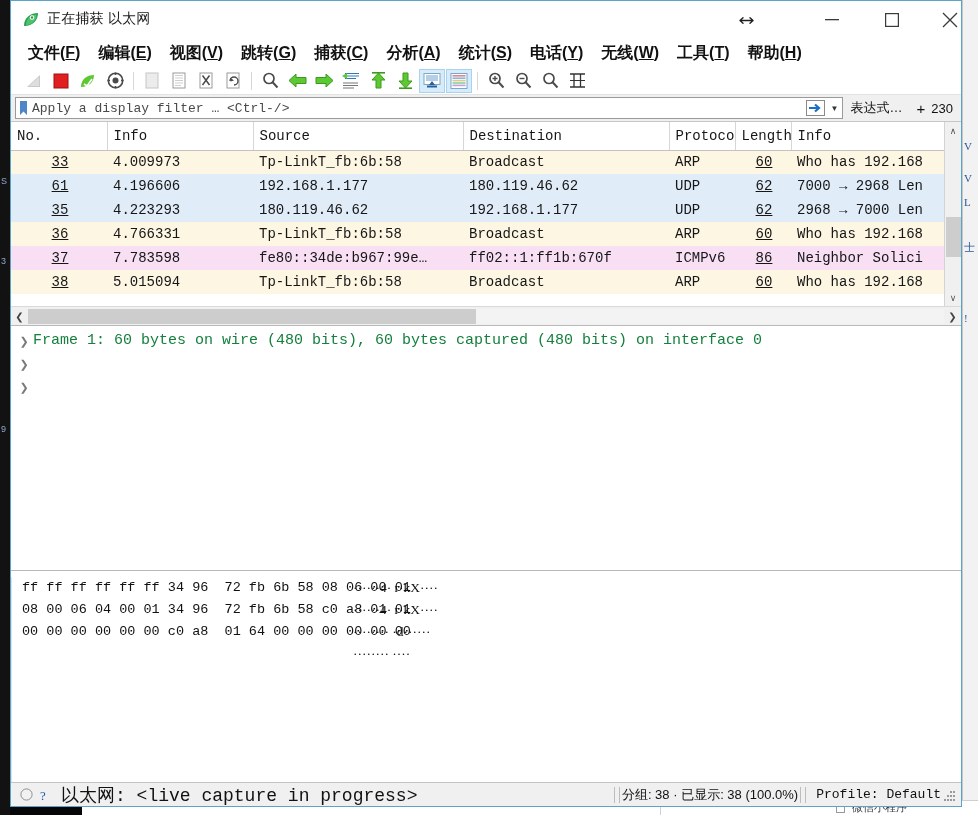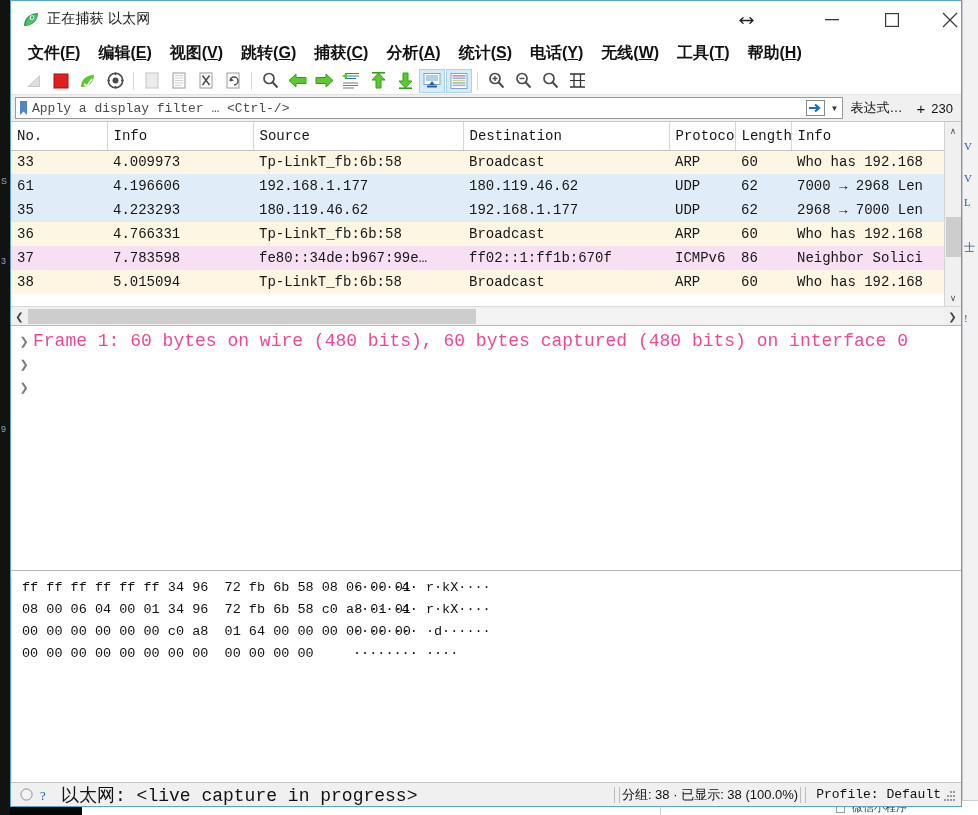--- a/index.html
+++ b/index.html
@@ -139,21 +139,21 @@
   table.plist th {
     background:#ffffff; font-weight:normal; text-align:left;
     font-family:"Liberation Mono","DejaVu Sans Mono",monospace; font-size:14px; color:#161616;
     padding:4px 4px 4px 6px; border-right:1px solid #d6d6d6; border-bottom:1px solid #c3c3c3;
     height:28px; overflow:hidden; white-space:nowrap;
   }
   table.plist td {
     font-family:"Liberation Mono","DejaVu Sans Mono",monospace; font-size:14px; color:#161616;
     padding:2px 4px 2px 6px; white-space:nowrap; overflow:hidden; height:24px;
   }
-  td.num, td.len { text-align:left; padding-right:6px; }
+  td.num, td.len { text-align:center; padding-right:6px;text-decoration:underline; }
   .col-no   { width:96px; }
   .col-time { width:146px; }
   .col-src  { width:210px; }
   .col-dst  { width:206px; }
   .col-prot { width:66px; }
   .col-len  { width:56px; }
   .col-info { width:260px; }
 
   
   #plist-vsb {
@@ -176,42 +176,42 @@
 
   
   #detail-wrap {
     flex:none; height:245px; background:#fff; border-top:1px solid #b9b9b9;
     display:flex; overflow:hidden; position:relative;
   }
   #detail-main { flex:1; padding:4px 0 0 4px; overflow:hidden; }
   .dt-row { display:flex; align-items:flex-start; height:23px; }
   .dt-arrow { width:18px; text-align:center; color:#7a7a7a; font-size:11px; line-height:22px; flex:none;}
   .dt-text {
-    font-family:"Liberation Mono","DejaVu Sans Mono",monospace; font-size:18px; color:#ec4899;
+    font-family:"Liberation Mono","DejaVu Sans Mono",monospace; font-size:15px; color:#15803d;
     line-height:22px; white-space:nowrap;
   }
 
   
   #bytes-wrap {
     flex:1; background:#fff; border-top:1px solid #b9b9b9; display:flex; overflow:hidden;
   }
   #bytes-main { flex:1; padding:6px 0 0 0; display:flex; }
   #bytes-offsets { width:62px; flex:none; }
   .off-line {
     font-family:"Liberation Mono","DejaVu Sans Mono",monospace; font-size:13.5px;
     color:#9a9a9a; line-height:22px; padding-left:18px; letter-spacing:0.5px;
   }
   #bytes-hex { width:330px; flex:none; border-left:1px solid #e2e2e2; }
   .hex-line {
     font-family:"Liberation Mono","DejaVu Sans Mono",monospace; font-size:13.5px;
     color:#111; line-height:22px; padding-left:10px; white-space:pre;
   }
   #bytes-ascii { flex:1; }
   .asc-line {
-    font-family:Liberation Mono, monospace; font-size:13.5px;
+    font-family:Liberation Serif, serif; font-size:13.5px;
     color:#111; line-height:22px; padding-left:12px; white-space:pre;
   }
 
   
   #statusbar {
     height:24px; background:#f0f0f0; border-top:1px solid #c3c3c3;
     display:flex; align-items:center; flex:none; font-size:13px; color:#111;
   }
   #sb-exp { width:18px; display:flex;align-items:center;justify-content:center; margin-left:6px;}
   #sb-help { width:18px; display:flex;align-items:center;justify-content:center; }
@@ -579,21 +579,20 @@
       </div>
     </div>
   </div>
 
   <div id="bytes-wrap">
     <div id="bytes-main">
       <div id="bytes-hex">
         <div class="hex-line">ff ff ff ff ff ff 34 96  72 fb 6b 58 08 06 00 01</div>
         <div class="hex-line">08 00 06 04 00 01 34 96  72 fb 6b 58 c0 a8 01 01</div>
         <div class="hex-line">00 00 00 00 00 00 c0 a8  01 64 00 00 00 00 00 00</div>
-        <div class="hex-line">00 00 00 00 00 00 00 00  00 00 00 00</div>
       </div>
       <div id="bytes-ascii">
         <div class="asc-line">······4· r·kX····</div>
         <div class="asc-line">······4· r·kX····</div>
         <div class="asc-line">········ ·d······</div>
         <div class="asc-line">········ ····</div>
       </div>
     </div>
   </div>
 

